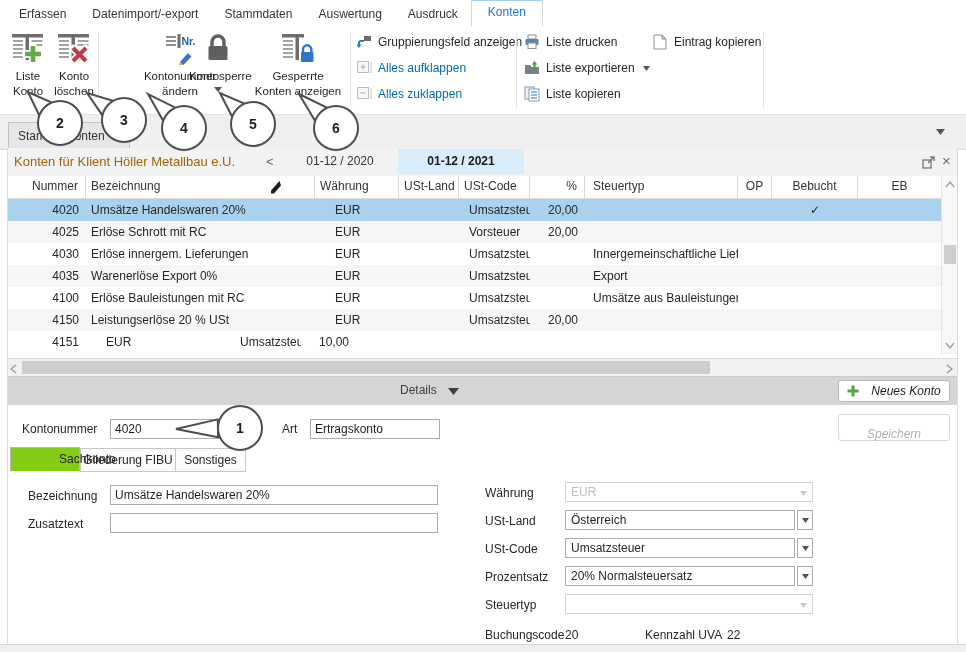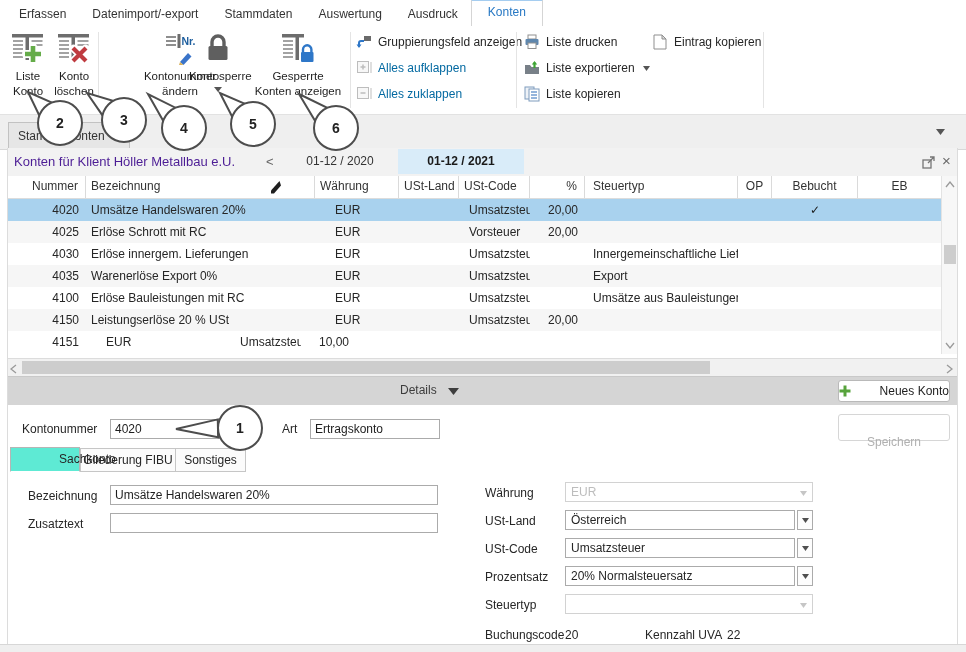--- a/index.html
+++ b/index.html
@@ -17,21 +17,21 @@
   .bigbtn svg{display:block;margin:3px auto 4px;}
   .smallitem{position:absolute;height:18px;display:flex;align-items:center;gap:6px;white-space:nowrap;}
   .smallitem.disabled{color:#0369a1;}
   .ddtri{display:inline-block;margin-left:2px;}
   
   .strip{position:absolute;top:114px;left:0;right:0;height:34px;background:#efefef;border-top:1px solid #e2e2e2;border-bottom:1px solid #d8d8d8;}
   .doctab{position:absolute;left:8px;top:7px;height:26px;padding:0 9px;background:#e6e6e6;border:1px solid #c2c2c2;border-bottom:none;display:flex;align-items:center;gap:8px;color:#333;}
   .doctab .x{color:#9a9a9a;font-size:13px;line-height:13px;}
   
   .titlerow{position:absolute;top:148px;left:8px;width:949px;height:28px;background:#f2f2f2;border-bottom:1px solid #d4d4d4;}
-  .titlerow .t{position:absolute;left:6px;top:0;line-height:27px;font-size:13px;color:#4c1d95;}
+  .titlerow .t{position:absolute;left:6px;top:0;line-height:27px;font-size:13px;color:#a16207;}
   .navlt{position:absolute;left:258px;top:0;line-height:27px;color:#666;font-size:13px;}
   .pprev{position:absolute;left:292px;width:80px;top:0;line-height:27px;text-align:center;color:#333;}
   .pcur{position:absolute;left:390px;top:1px;width:126px;height:25px;background:#d9ecf9;font-weight:bold;text-align:center;line-height:25px;color:#1a1a1a;}
   .trico{position:absolute;top:7px;}
   
   .thead{position:absolute;top:176px;left:8px;width:933px;height:22px;display:flex;background:#fff;border-bottom:1px solid #dcdcdc;color:#333;}
   .th{line-height:21px;padding-left:5px;border-right:1px solid #dadada;box-sizing:border-box;position:relative;white-space:nowrap;overflow:hidden;}
   .trow{position:absolute;left:8px;width:933px;height:22px;display:flex;background:#fff;}
   .trow.alt{background:#f6f6f6;}
   .trow.sel{background:#a9d2ee;}
@@ -44,32 +44,32 @@
   .chk{font-weight:bold;color:#1a1a1a;}
   
   .vscroll{position:absolute;left:941px;top:176px;width:16px;height:178px;background:#f7f7f7;border-left:1px solid #e3e3e3;}
   .vthumb{position:absolute;left:2px;top:69px;width:12px;height:19px;background:#cdcdcd;}
   .hscroll{position:absolute;left:8px;top:358px;width:949px;height:17px;background:#f1f1f1;border-top:1px solid #dcdcdc;}
   .hthumb{position:absolute;left:14px;top:2px;width:688px;height:13px;background:#cdcdcd;}
   .scar{position:absolute;}
   
   .dbar{position:absolute;left:8px;top:376px;width:949px;height:28px;background:#d5d5d5;border-top:1px solid #c9c9c9;}
   .dbar .lbl{position:absolute;left:392px;line-height:27px;color:#3c3c3c;}
-  .btn{position:absolute;display:flex;align-items:center;justify-content:space-between;gap:20px;background:#fff;border:1px solid #b9b9b9;border-radius:3px;box-sizing:border-box;color:#1e1e1e;}
+  .btn{position:absolute;display:flex;align-items:center;justify-content:center;gap:12px;background:#fff;border:1px solid #b9b9b9;border-radius:3px;box-sizing:border-box;color:#1e1e1e;font-style:italic;}
   .btn.disabled{border-color:#d6d6d6;color:#b0b0b0;flex-direction:column;}
   
   .edge{position:absolute;width:1px;background:#dcdcdc;top:148px;height:496px;}
   .botstrip{position:absolute;left:0;top:644px;width:966px;height:8px;background:#efefef;border-top:1px solid #d7d7d7;}
   .flabel{position:absolute;height:18px;line-height:18px;color:#262626;white-space:nowrap;}
   .finput{position:absolute;height:18px;border:1px solid #ababab;font-family:inherit;font-size:12px;padding:0 4px;color:#1e1e1e;background:#fff;box-sizing:content-box;}
   .combo{position:absolute;height:20px;border:1px solid #ababab;box-sizing:border-box;line-height:18px;padding-left:5px;background:#fff;white-space:nowrap;overflow:hidden;}
   .combo.disabled{border-color:#d2d2d2;color:#bdbdbd;}
   .cbtn{position:absolute;width:16px;height:20px;border:1px solid #ababab;box-sizing:border-box;background:#fdfdfd;display:flex;align-items:center;justify-content:center;}
   .subtab{position:absolute;box-sizing:border-box;text-align:center;color:#262626;}
-  .subtab.active{background:#5eead4;border:1px solid #b5b5b5;border-bottom:1px solid #fff;z-index:2;padding-left:48px;}
+  .subtab.active{background:#84cc16;border:1px solid #b5b5b5;border-bottom:1px solid #fff;z-index:2;padding-left:48px;}
   .subtab.idle{background:#fbfbfb;border:1px solid #c6c6c6;}
   .callouts{position:absolute;left:0;top:0;width:966px;height:652px;pointer-events:none;z-index:50;}
 </style>
 </head>
 <body>
 
 <div class="screen">
 
   <div class="rtabs">
     <div class="rtab">Erfassen</div>

